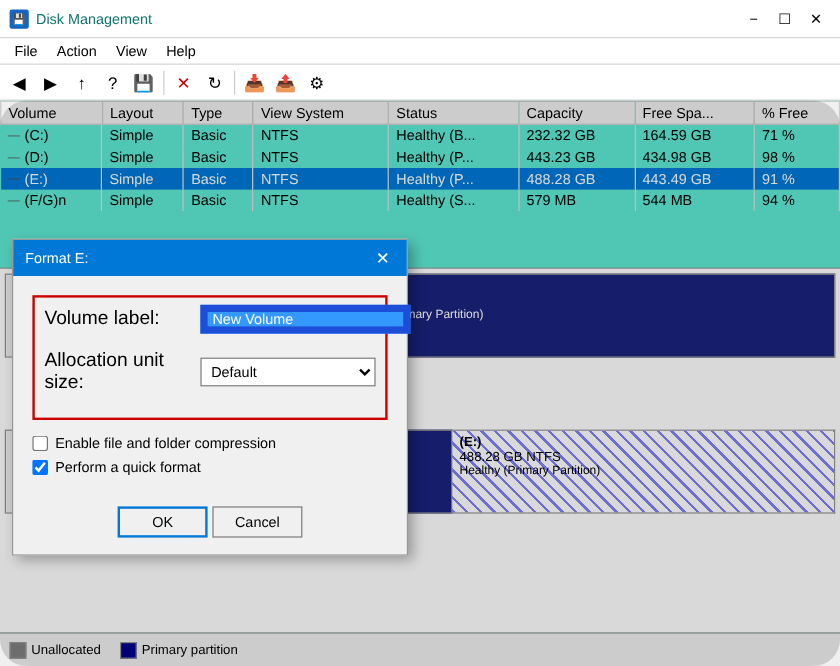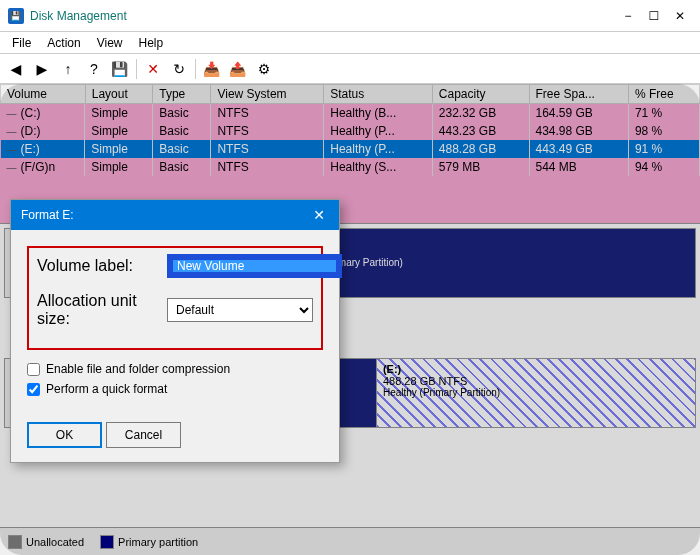--- a/index.html
+++ b/index.html
@@ -42,21 +42,21 @@
       background: transparent; cursor: pointer;
       display: flex; align-items: center; justify-content: center;
       font-size: 14px;
     }
     .tool-separator { width: 1px; height: 20px; background: #ccc; margin: 0 2px; }
 
     
     .main-content {
       display: flex; flex-direction: column;
       height: calc(555px - 32px - 22px - 30px);
-      background: #f9a8d4;
+      background: #5eead4;
       position: relative;
     }
 
     
     .table-area {
       flex: none;
       height: 140px;
       overflow: hidden;
       border-bottom: 1px solid #999;
     }
@@ -179,21 +179,21 @@
       flex: 1; height: 24px;
       border: 1px solid #7a7a7a;
       padding: 2px 4px;
       font-size: 12px;
       background: #fff;
       appearance: auto;
     }
     .form-section { border: 2px solid #cc0000; padding: 6px 8px; margin-bottom: 12px; }
     .checkbox-row { display: flex; align-items: center; gap: 6px; margin-bottom: 6px; font-size: 12px; }
     .modal-actions {
-      display: flex; gap: 4px;
+      display: flex; justify-content: center; gap: 4px;
       padding: 8px 16px 14px;
     }
     .btn {
       min-width: 75px; height: 26px;
       font-size: 12px; cursor: pointer;
       border: 1px solid #7a7a7a;
       background: #f0f0f0;
       padding: 0 12px;
     }
     .btn.primary-btn {

